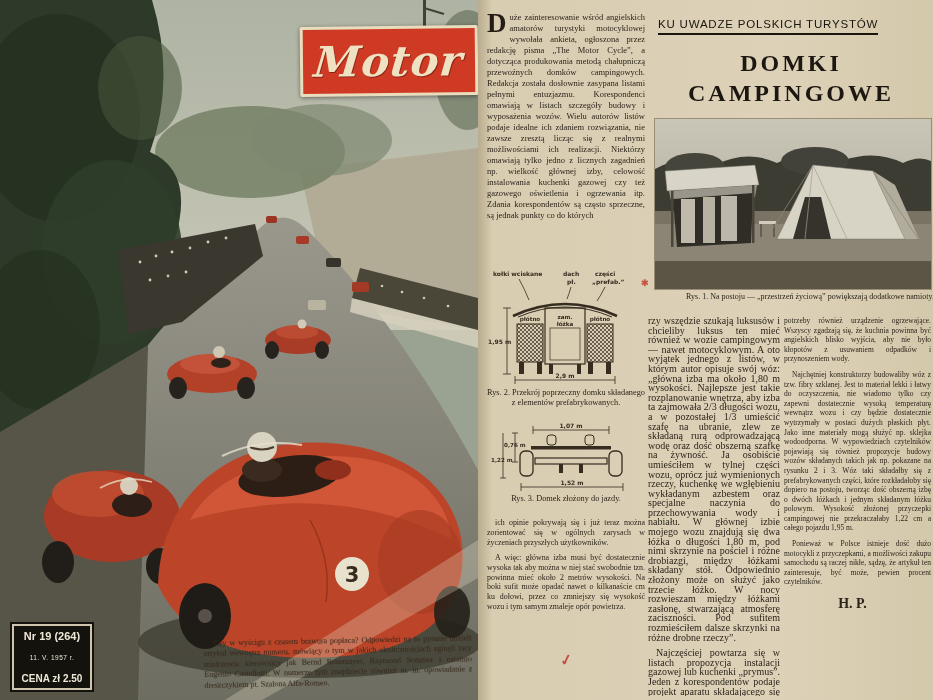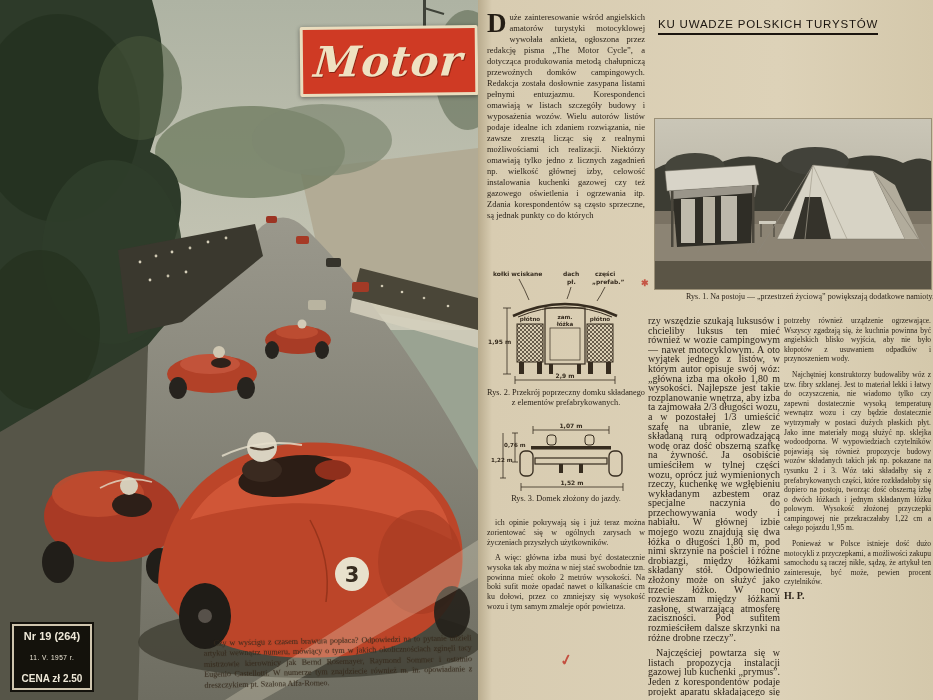--- a/index.html
+++ b/index.html
@@ -47,21 +47,21 @@
         border-bottom:2.5px solid #1b150f;padding-bottom:3px;}
   #headline{position:absolute;left:172px;top:48px;width:282px;text-align:center;color:#1d1711;
         font-weight:bold;font-size:24px;line-height:30px;letter-spacing:3px;}
   #tent-photo{position:absolute;left:176px;top:118px;border:1px solid #9a8f76;}
   #photocap{position:absolute;left:168px;top:292px;width:288px;font-size:8px;line-height:10px;
         text-align:right;color:#2c241b;}
   #col2{position:absolute;left:170px;top:316px;width:132px;height:380px;overflow:hidden;
         font-size:10px;line-height:9.6px;}
   #col3{position:absolute;left:306px;top:316px;width:147px;height:382px;overflow:hidden;
         font-size:7.5px;line-height:9.6px;}
-  #sig{text-align:left;font-weight:bold;font-size:10px;margin-top:4px;padding-right:10px;}
+  #sig{text-align:center;font-weight:bold;font-size:14px;margin-top:12px;padding-right:10px;}
 
   .redmark{position:absolute;color:#c0392b;font-weight:bold;pointer-events:none;}
   #redcheck{left:82px;top:651px;font-size:15px;transform:rotate(-12deg);opacity:.85;}
   #reddot{left:163px;top:278px;font-size:9px;opacity:.8;}
 
   svg text{font-family:"DejaVu Sans",sans-serif;fill:#362c1f;}
 </style>
 </head>
 <body>
 
@@ -266,20 +266,24 @@
     </svg>
     <div id="fig3cap">Rys. 3. Domek złożony do jazdy.</div>
 
     <div id="c1bottom" class="bodytext">
       <p>ich opinie pokrywają się i już teraz można zorientować się w ogólnych zarysach w życzeniach przyszłych użytkowników.</p>
       <p class="gap">A więc: główna izba musi być dostatecznie wysoka tak aby można w niej stać swobodnie tzn. powinna mieć około 2 metrów wysokości. Na boki sufit może opadać nawet o kilkanaście cm ku dołowi, przez co zmniejszy się wysokość wozu i tym samym zmaleje opór powietrza.</p>
     </div>
 
     <div id="kicker">KU UWADZE POLSKICH TURYSTÓW</div>
 
+    <div id="headline">
+      <div>DOMKI</div>
+      <div>CAMPINGOWE</div>
+    </div>
 
     <svg id="tent-photo" width="276" height="170" viewBox="0 0 276 170">
       <defs>
         <linearGradient id="tsky" x1="0" y1="0" x2="0" y2="1">
           <stop offset="0" stop-color="#cac6b7"></stop>
             <stop offset="1" stop-color="#aba697"></stop>
         </linearGradient>
       </defs>
       <rect width="276" height="170" fill="url(#tsky)"></rect>
       <g>

